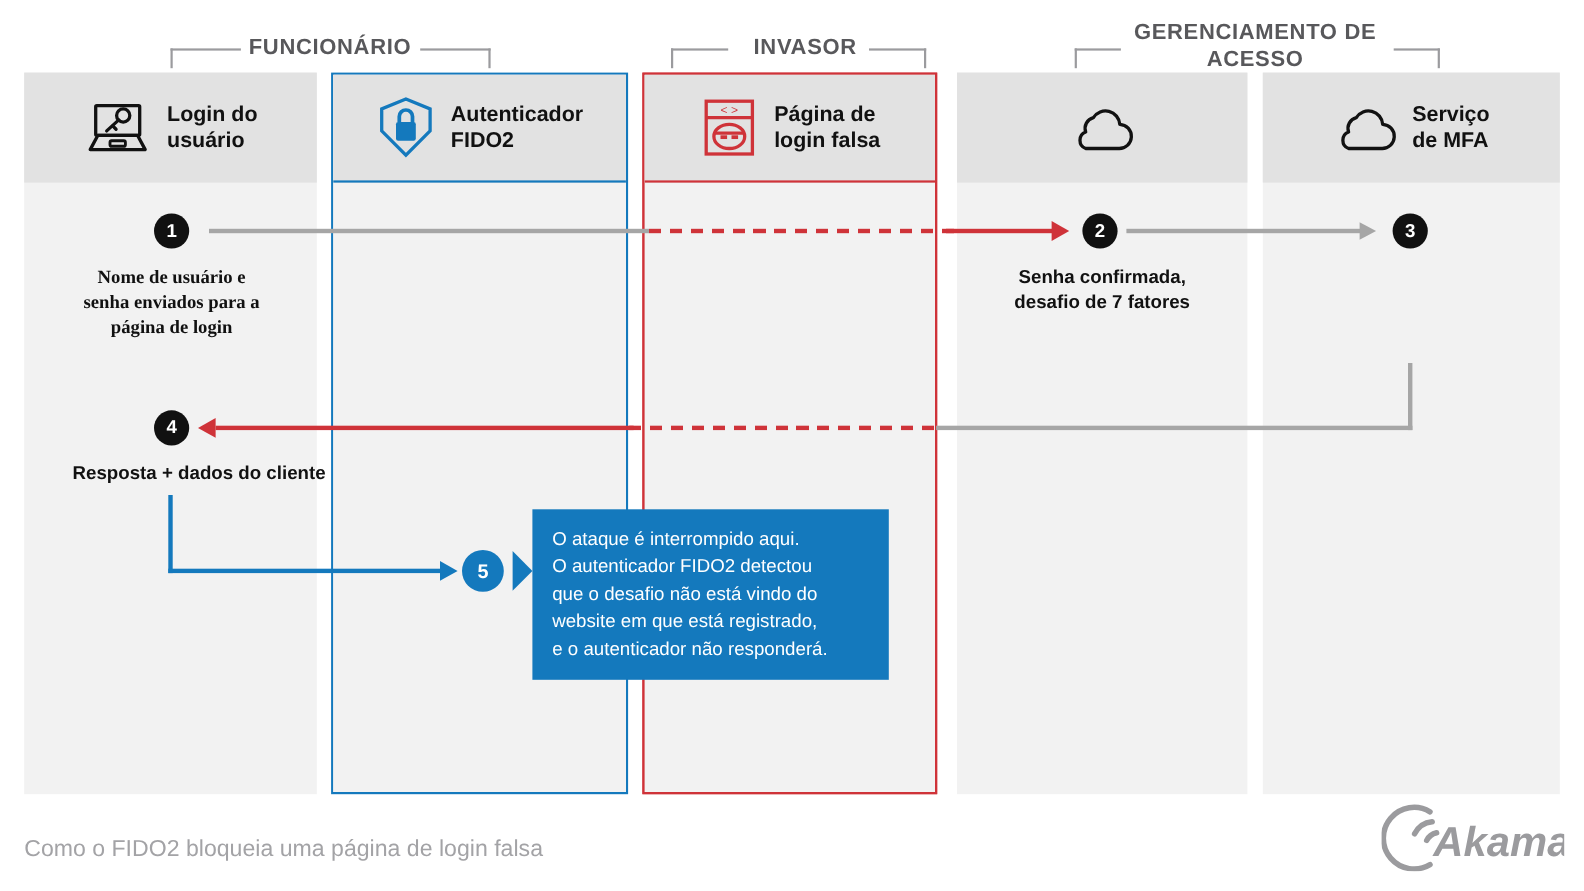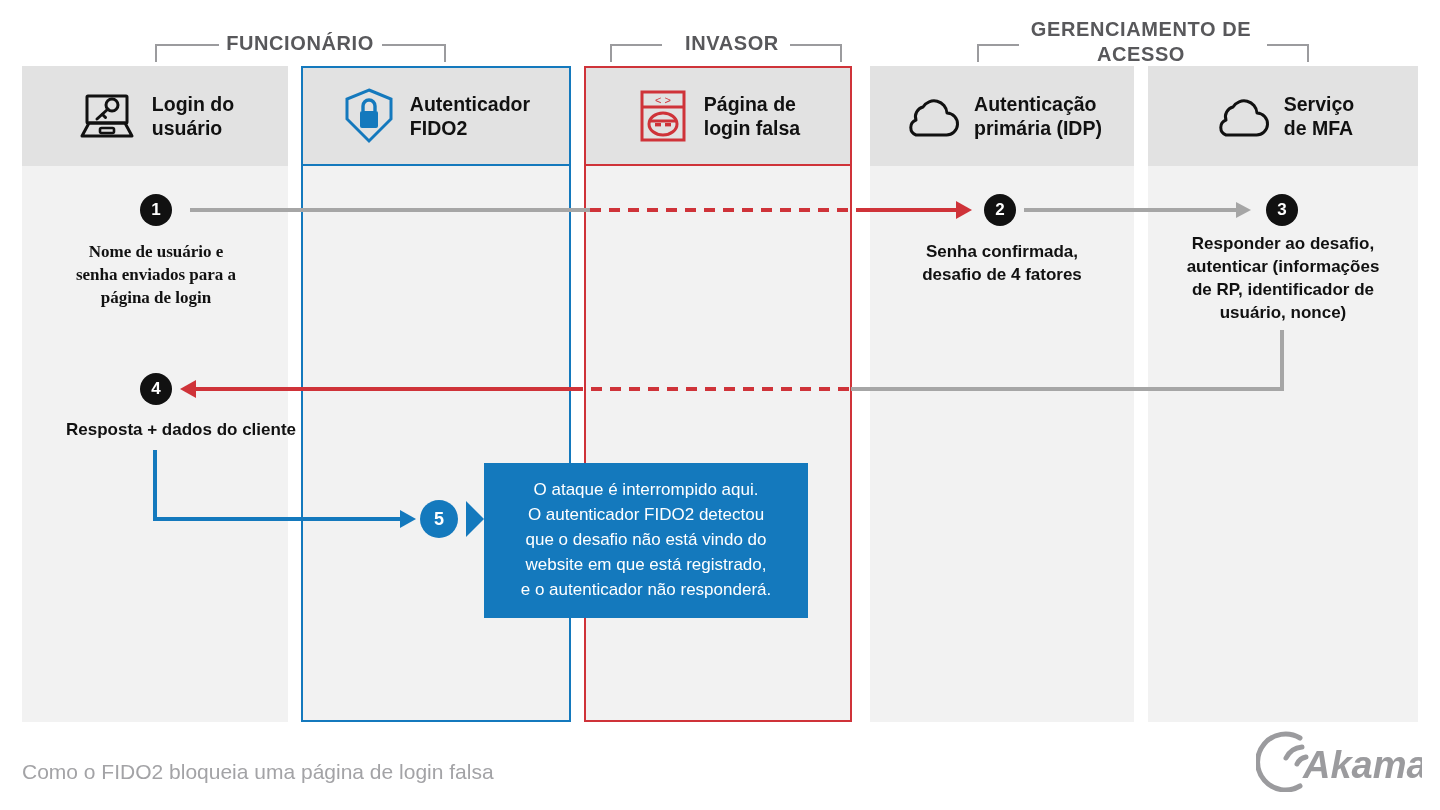--- a/index.html
+++ b/index.html
@@ -91,21 +91,20 @@
   }
 
   
   .callout{
     position:absolute;background:#1479bd;color:#fff;
     font-size:17px;line-height:25px;font-weight:400;
     padding:14px 18px 16px 18px;
     white-space:pre-line;
     box-sizing:border-box;
     z-index:7;
-    text-align:center;
   }
   .callout-notch{
     position:absolute;width:0;height:0;
     border-top:18px solid transparent;
     border-bottom:18px solid transparent;
     border-left:18px solid #1479bd;
     z-index:8;
   }
 
   
@@ -188,22 +187,20 @@
   </div>
 
   <div class="col plain" style="left:870px;width:264px;">
     <div class="body"></div>
     <div class="head">
       <span class="icon-wrap">
         <svg width="58" height="50" viewBox="0 0 58 50">
           <path d="M14 44 h30 a11 11 0 0 0 1 -22 a13 13 0 0 0 -24 -6 a10 10 0 0 0 -7 13 a8 8 0 0 0 0 15 Z" fill="none" stroke="#111" stroke-width="3" stroke-linejoin="round"></path>
         </svg>
       </span>
-      <span class="col-title">Autenticação
-primária (IDP)</span>
     </div>
   </div>
 
   <div class="col plain" style="left:1148px;width:270px;">
     <div class="body"></div>
     <div class="head">
       <span class="icon-wrap">
         <svg width="58" height="50" viewBox="0 0 58 50">
           <path d="M14 44 h30 a11 11 0 0 0 1 -22 a13 13 0 0 0 -24 -6 a10 10 0 0 0 -7 13 a8 8 0 0 0 0 15 Z" fill="none" stroke="#111" stroke-width="3" stroke-linejoin="round"></path>
         </svg>
@@ -225,29 +222,25 @@
 senha enviados para a
 página de login</div>
 
   <div class="lineh gray" style="left:1024px;top:208px;width:214px;"></div>
   <div class="arrowhead ah-right-gray" style="left:1236px;top:202px;"></div>
 
   <div class="badge" style="left:984px;top:194px;">
       <span>2</span>
     </div>
   <div class="caption" style="left:874px;top:240px;width:256px;">Senha confirmada,
-desafio de 4 fatores</div>
+desafio de 7 fatores</div>
 
   <div class="badge" style="left:1266px;top:194px;">
       <span>3</span>
     </div>
-  <div class="caption" style="left:1152px;top:232px;width:262px;">Responder ao desafio,
-autenticar (informações
-de RP, identificador de
-usuário, nonce)</div>
 
   <div class="linev gray" style="left:1280px;top:330px;height:61px;"></div>
   <div class="lineh gray" style="left:851px;top:387px;width:433px;"></div>
   <div class="dashed-red" style="left:572px;top:387px;width:282px;"></div>
   <div class="lineh red" style="left:196px;top:387px;width:380px;"></div>
   <div class="arrowhead ah-left-red" style="left:180px;top:380px;"></div>
 
   <div class="badge" style="left:140px;top:373px;">
       <span>4</span>
     </div>

